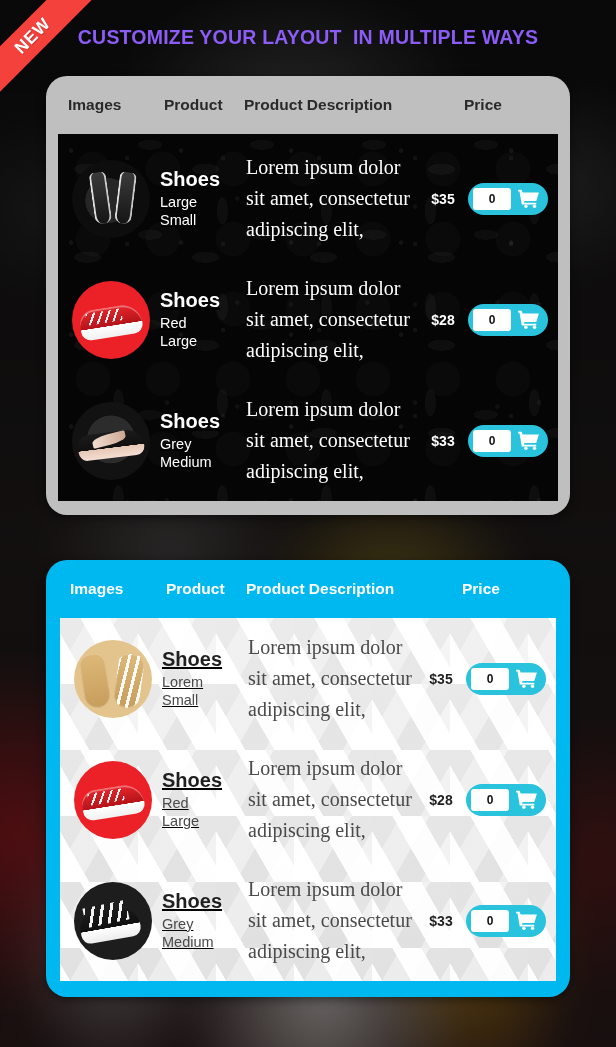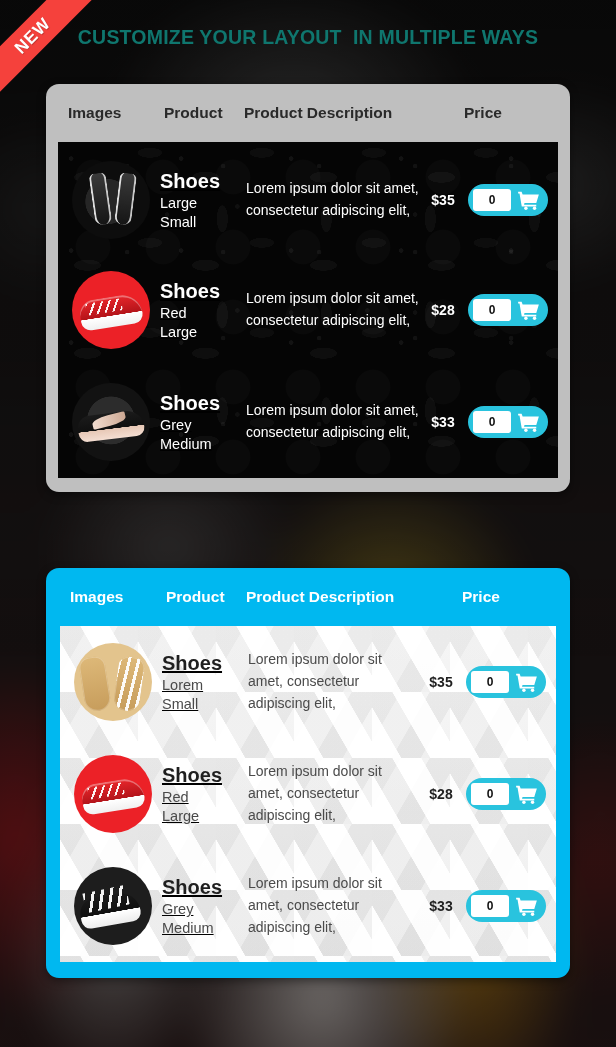--- a/index.html
+++ b/index.html
@@ -66,36 +66,35 @@
     top: 20px;
     text-shadow: 0 1px 1px rgba(0,0,0,0.25);
   }
 
   
   .headline {
     position: relative;
     z-index: 20;
     text-align: center;
     padding-top: 26px;
-    color: #0f766e;
+    color: #8b5cf6;
     font-size: 19.5px;
     font-weight: bold;
     letter-spacing: 0.2px;
     white-space: pre;
   }
 
   
   .panel {
     position: absolute;
     left: 46px;
     width: 524px;
-    border-radius: 13px;
+    border-radius: 21px;
     z-index: 15;
     box-shadow: 0 3px 10px rgba(0,0,0,0.45);
-    margin-top: 8px;
   }
   .panel-dark  { top: 76px;  background: #bfbfbf; padding: 0 12px 14px 12px; }
   .panel-light { top: 560px; background: #00b8f0; padding: 0 14px 16px 14px; }
 
   .col-head {
     display: flex;
     align-items: center;
     height: 58px;
     font-size: 15.5px;
     font-weight: bold;
@@ -263,23 +262,24 @@
     flex: none;
     margin-left: 10px;
     line-height: 1.28;
     text-decoration: underline;
   }
   .prod-name { font-size: 20px; font-weight: bold; }
   .prod-attr { font-size: 14.5px; }
 
   .desc {
     flex: 1 1 auto;
-    font-size: 14px;
+    font-size: 20px;
     line-height: 1.55;
     padding-right: 6px;
+    font-family: Liberation Serif, serif;
   }
 
   .price {
     width: 40px;
     flex: none;
     font-size: 14px;
     font-weight: bold;
     text-align: center;
     padding-right: 6px;
   }

